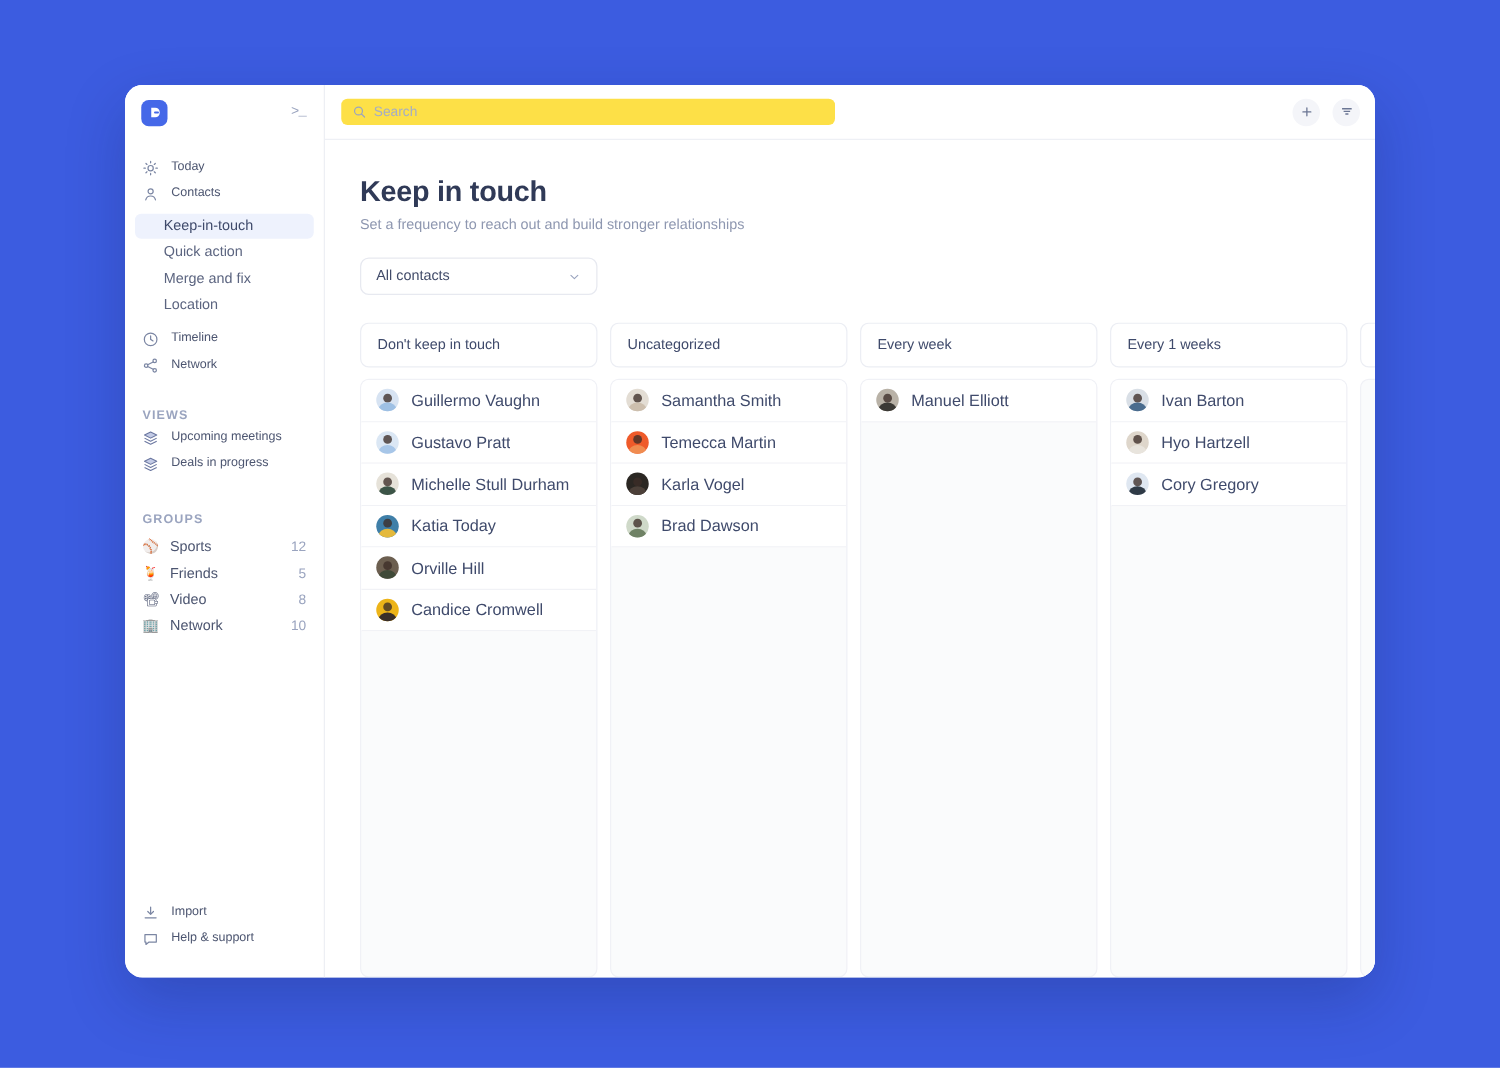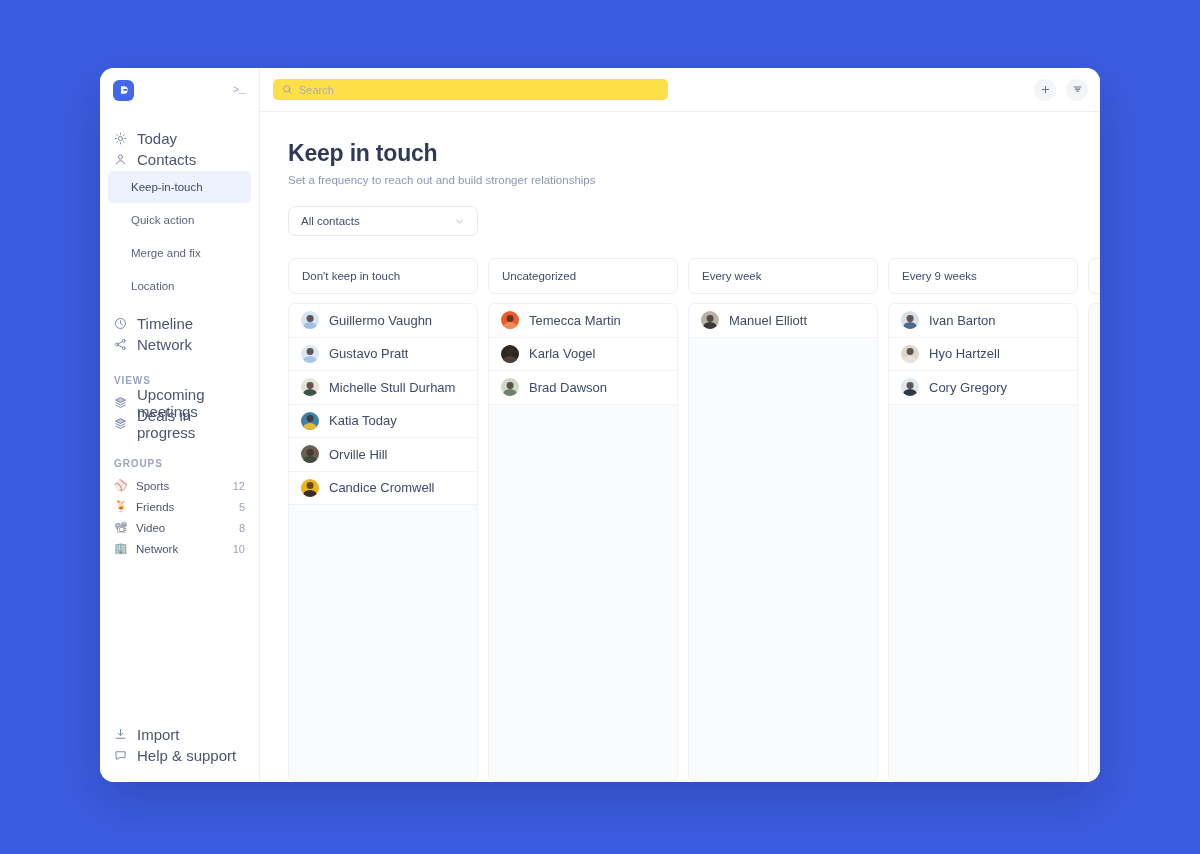--- a/index.html
+++ b/index.html
@@ -59,43 +59,43 @@
     color: #9aa4bf;
     font-size: 11px;
     line-height: 1;
     letter-spacing: -.5px;
     font-family: "Liberation Mono", monospace;
   }
 
   .sb-scroll { flex: 1 1 auto; padding-top: 16px; overflow: hidden; }
 
   .nav-item {
-    display: flex; align-items: center;
+    display: flex; 
     gap: 10px;
     height: 21px;
     margin: 0 8px;
     padding: 0 6px;
     border-radius: 5px;
     color: #4c5570;
-    font-size: 15px;
+    font-size: 10px;
     cursor: default;
   }
   .nav-item + .nav-item { margin-top: 0; }
   .nav-row-gap { height: 10px; }
   .nav-ico {
     width: 13px; height: 13px;
     display: flex; align-items: center; justify-content: center;
     color: #7b86a3;
     flex: 0 0 13px;
   }
   .nav-ico svg { display: block; }
 
   .sub-item {
     display: flex; align-items: center;
-    height: 32px;
+    height: 20px;
     margin: 1px 8px;
     padding: 0 6px 0 23px;
     border-radius: 5px;
     color: #5c6580;
     font-size: 11.5px;
   }
   .sub-item.active {
     background: #eef2fd;
     color: #3f4a6b;
   }
@@ -525,20 +525,27 @@
                     <span class="card-name">Candice Cromwell</span>
                   </div>
                 </div>
               </div>
             </div>
             <div class="column">
               <div class="col-head">Uncategorized</div>
               <div class="col-body">
                 <div class="cards">
                   <div class="card">
+                    <span class="avatar" style="background: rgb(227, 221, 212);">
+                      <span class="head"></span>
+                      <span class="body" style="background: rgb(205, 191, 174);"></span>
+                    </span>
+                    <span class="card-name">Samantha Smith</span>
+                  </div>
+                  <div class="card">
                     <span class="avatar" style="background: rgb(239, 90, 42);">
                       <span class="head"></span>
                       <span class="body" style="background: rgb(240, 140, 80);"></span>
                     </span>
                     <span class="card-name">Temecca Martin</span>
                   </div>
                   <div class="card">
                     <span class="avatar" style="background: rgb(43, 39, 35);">
                       <span class="head"></span>
                       <span class="body" style="background: rgb(76, 64, 57);"></span>
@@ -563,21 +570,21 @@
                     <span class="avatar" style="background: rgb(185, 178, 167);">
                       <span class="head"></span>
                       <span class="body" style="background: rgb(60, 58, 54);"></span>
                     </span>
                     <span class="card-name">Manuel Elliott</span>
                   </div>
                 </div>
               </div>
             </div>
             <div class="column">
-              <div class="col-head">Every 9 weeks</div>
+              <div class="col-head">Every 1 weeks</div>
               <div class="col-body">
                 <div class="cards">
                   <div class="card">
                     <span class="avatar" style="background: rgb(217, 223, 230);">
                       <span class="head"></span>
                       <span class="body" style="background: rgb(74, 108, 142);"></span>
                     </span>
                     <span class="card-name">Ivan Barton</span>
                   </div>
                   <div class="card">

